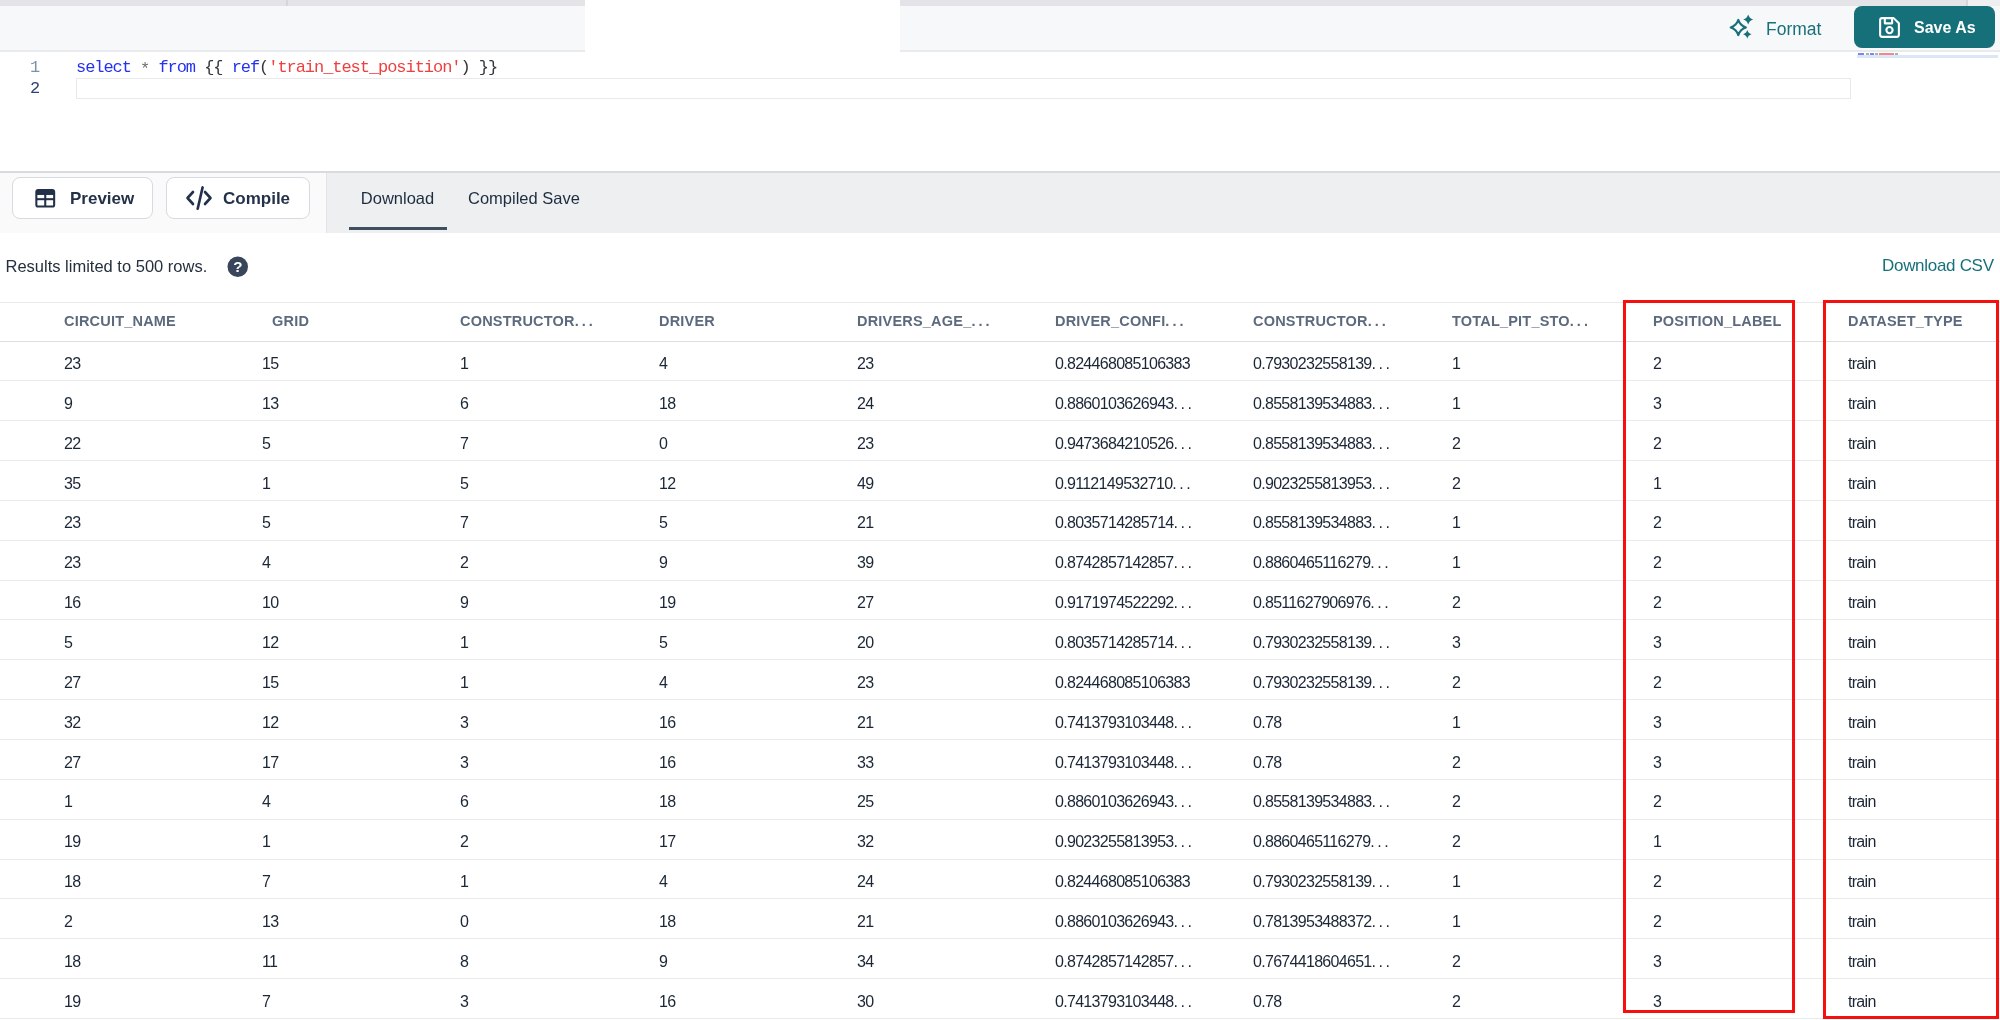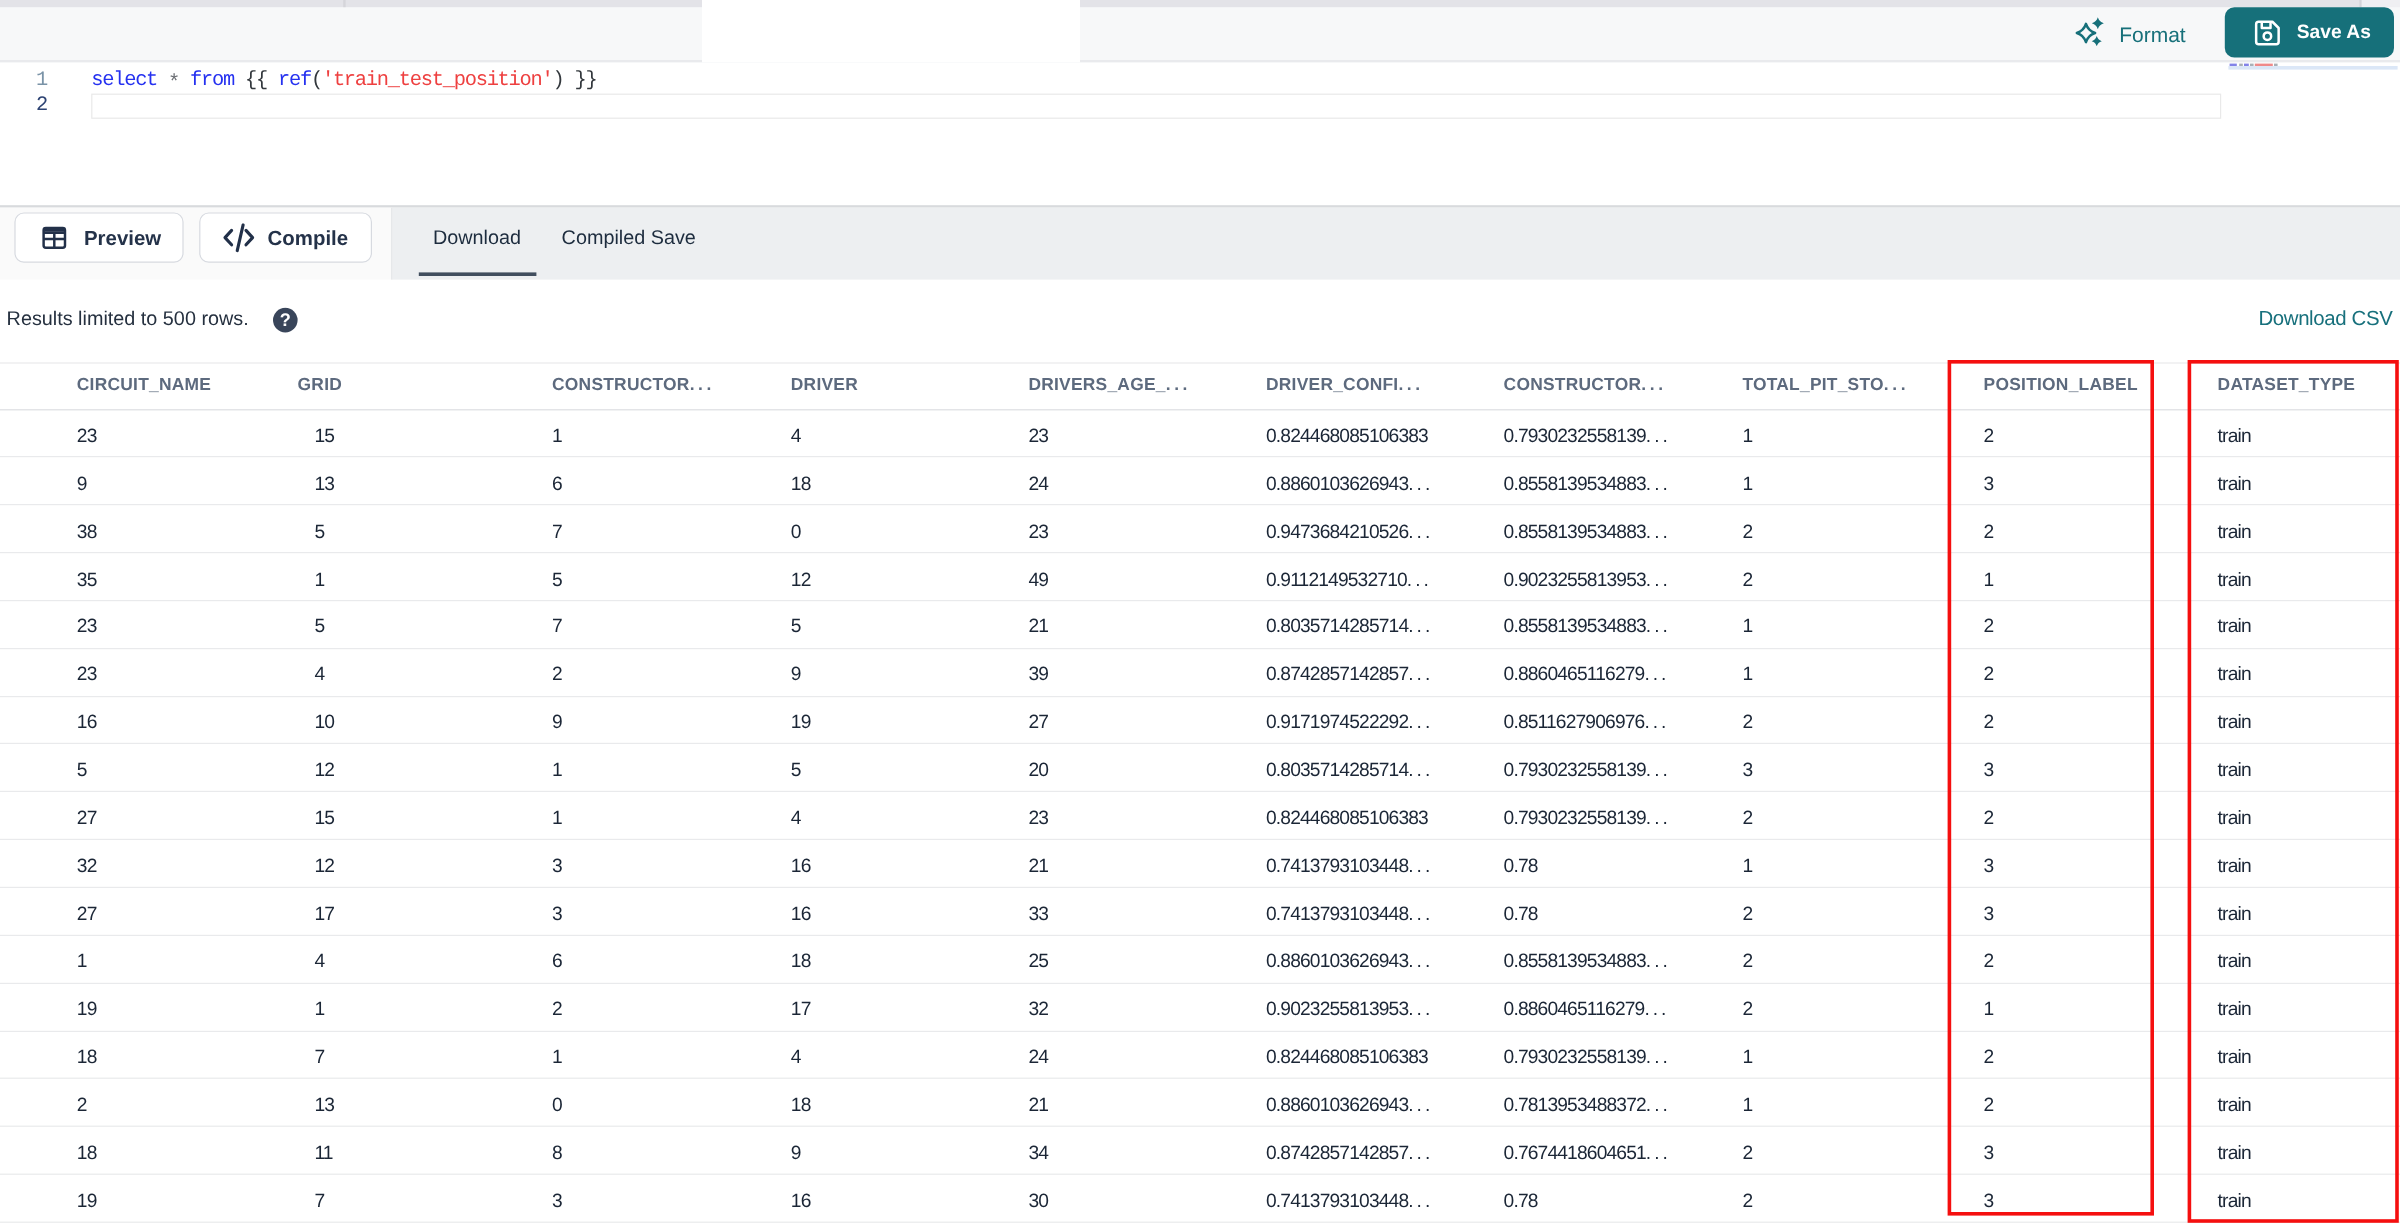--- a/index.html
+++ b/index.html
@@ -71,21 +71,21 @@
 <div class="abs" style="left:348.5px;top:227px;width:98px;height:3px;background:#414e5e"></div>
 <div class="abs" style="left:5.5px;top:257px;font-size:16.5px;color:#25303f">Results limited to 500 rows.</div>
 <svg class="abs" style="left:227px;top:256px" width="21.5" height="21.5" viewBox="0 0 22 22">
 <circle cx="11" cy="11" r="10.5" fill="#39455a"></circle>
 <text x="11" y="16" text-anchor="middle" font-family="Liberation Sans" font-size="15.5" font-weight="700" fill="#fff">?</text>
 </svg>
 <div class="abs" style="left:1882px;top:255.5px;font-size:17px;letter-spacing:-0.3px;color:#17707c">Download CSV</div>
 <div class="hline" style="top:301.5px"></div>
 <div class="hline" style="top:340.5px;background:#dcdee2"></div>
 <div class="hcell" style="left:64px;top:301.5px;height:29px;line-height:39.0px">CIRCUIT_NAME</div>
-<div class="hcell" style="left:248px;top:301.5px;height:25px;line-height:39.0px">GRID</div>
+<div class="hcell" style="left:272px;top:301.5px;height:25px;line-height:39.0px">GRID</div>
 <div class="hcell" style="left:460px;top:301.5px;height:39.0px;line-height:39.0px">CONSTRUCTOR<span class="hdot">...</span></div>
 <div class="hcell" style="left:659px;top:301.5px;height:57px;line-height:39.0px">DRIVER</div>
 <div class="hcell" style="left:857px;top:301.5px;height:25px;line-height:39.0px">DRIVERS_AGE_<span class="hdot">...</span></div>
 <div class="hcell" style="left:1055px;top:301.5px;height:39.0px;line-height:39.0px">DRIVER_CONFI<span class="hdot">...</span></div>
 <div class="hcell" style="left:1253px;top:301.5px;height:39.0px;line-height:39.0px">CONSTRUCTOR<span class="hdot">...</span></div>
 <div class="hcell" style="left:1452px;top:301.5px;height:39.0px;line-height:39.0px">TOTAL_PIT_STO<span class="hdot">...</span></div>
 <div class="hcell" style="left:1653px;top:301.5px;height:39.0px;line-height:39.0px">POSITION_LABEL</div>
 <div class="hcell" style="left:1848px;top:301.5px;height:39.0px;line-height:39.0px">DATASET_TYPE</div>
 <div class="hline" style="top:380.35px"></div>
 <div class="cell" style="left:64px;top:344.00px;height:39.85px;line-height:39.85px">23</div>
@@ -103,21 +103,21 @@
 <div class="cell" style="left:262px;top:383.85px;height:39.85px;line-height:39.85px">13</div>
 <div class="cell" style="left:460px;top:383.85px;height:39.85px;line-height:39.85px">6</div>
 <div class="cell" style="left:659px;top:383.85px;height:39.85px;line-height:39.85px">18</div>
 <div class="cell" style="left:857px;top:383.85px;height:39.85px;line-height:39.85px">24</div>
 <div class="cell" style="left:1055px;top:383.85px;height:39.85px;line-height:39.85px">0.8860103626943<span class="cdot">...</span></div>
 <div class="cell" style="left:1253px;top:383.85px;height:39.85px;line-height:39.85px">0.8558139534883<span class="cdot">...</span></div>
 <div class="cell" style="left:1452px;top:383.85px;height:39.85px;line-height:39.85px">1</div>
 <div class="cell" style="left:1653px;top:383.85px;height:39.85px;line-height:39.85px">3</div>
 <div class="cell" style="left:1848px;top:383.85px;height:39.85px;line-height:39.85px">train</div>
 <div class="hline" style="top:460.05px"></div>
-<div class="cell" style="left:64px;top:423.70px;height:39.85px;line-height:39.85px">38</div>
+<div class="cell" style="left:64px;top:423.70px;height:39.85px;line-height:39.85px">22</div>
 <div class="cell" style="left:262px;top:423.70px;height:39.85px;line-height:39.85px">5</div>
 <div class="cell" style="left:460px;top:423.70px;height:39.85px;line-height:39.85px">7</div>
 <div class="cell" style="left:659px;top:423.70px;height:39.85px;line-height:39.85px">0</div>
 <div class="cell" style="left:857px;top:423.70px;height:39.85px;line-height:39.85px">23</div>
 <div class="cell" style="left:1055px;top:423.70px;height:39.85px;line-height:39.85px">0.9473684210526<span class="cdot">...</span></div>
 <div class="cell" style="left:1253px;top:423.70px;height:39.85px;line-height:39.85px">0.8558139534883<span class="cdot">...</span></div>
 <div class="cell" style="left:1452px;top:423.70px;height:39.85px;line-height:39.85px">2</div>
 <div class="cell" style="left:1653px;top:423.70px;height:39.85px;line-height:39.85px">2</div>
 <div class="cell" style="left:1848px;top:423.70px;height:39.85px;line-height:39.85px">train</div>
 <div class="hline" style="top:499.90px"></div>

